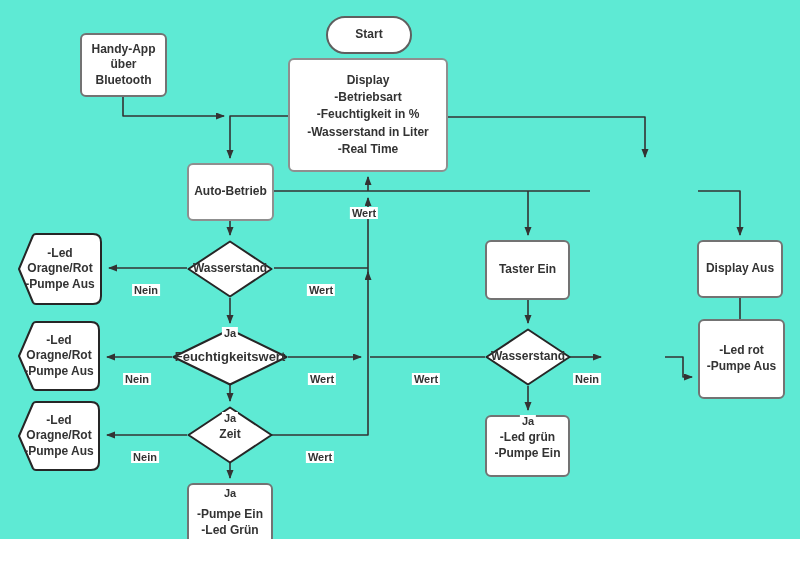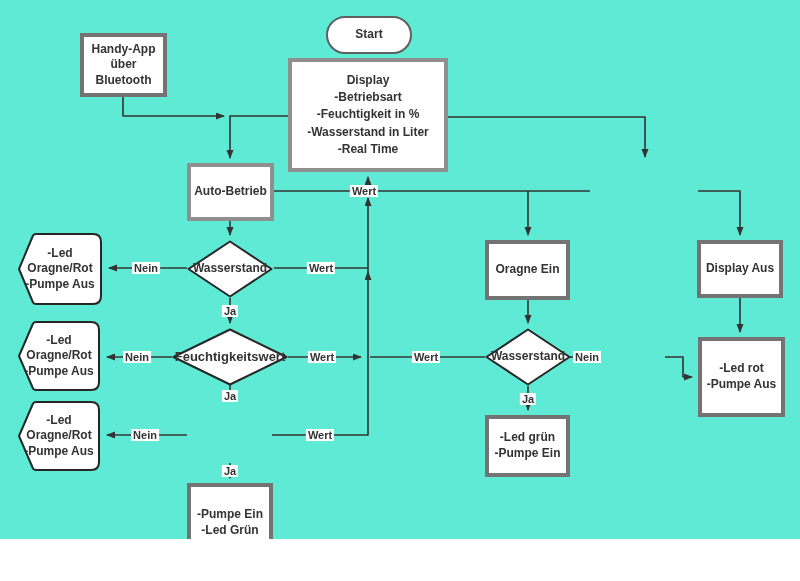--- a/index.html
+++ b/index.html
@@ -6,35 +6,36 @@
   #canvas{
     position:relative;width:800px;height:539px;background:#5eead4;overflow:hidden;
     font-family:Liberation Sans, sans-serif;
   }
   #edges{position:absolute;left:0;top:0;width:800px;height:581px;}
   #edges path{fill:none;stroke:#333333;stroke-width:1.6;stroke-linejoin:round;}
   .node{
     position:absolute;display:flex;align-items:center;justify-content:center;
     text-align:center;box-sizing:border-box;
   }
-  .rect{background:#ffffff;border:4px solid #737373;border-radius:0;}
+  .rect{background:#ffffff;border:2px solid #737373;border-radius:6px;}
   .gray{border-color:#8f8f8f;}
   .stadium{background:#ffffff;border:2px solid #5f5f5f;border-radius:19px;}
   .shapebox{background:transparent;}
   .shape{position:absolute;left:0;top:0;}
   .shape polygon,.shape path{fill:#ffffff;stroke:#262626;stroke-width:2;stroke-linejoin:round;}
   .node-label{
     position:relative;z-index:1;white-space:pre-line;font-weight:700;
     font-size:12px;line-height:1.3;color:#333333;
   }
   .node-label.small{font-size:13px;}
   .edge-label{
     position:absolute;transform:translate(-50%,-50%);background:#ffffff;
     padding:0 2px;font-weight:700;font-size:11px;color:#333333;z-index:2;
     white-space:nowrap;
+    margin-top:22px;
   }
 </style>
 </head>
 <body>
 
 <div id="canvas">
 
   <svg id="edges" viewBox="0 0 800 581">
     <defs>
       <marker id="arw" markerWidth="9" markerHeight="8" refX="8" refY="3.5" orient="auto" markerUnits="userSpaceOnUse">
@@ -116,52 +117,58 @@
 
   <div class="node shapebox" style="left:17px;top:320px;width:84px;height:72px">
     <svg class="shape" width="84" height="72">
       <path d="M2,36 L16,3.5 Q17,2 19,2 L74,2 Q82,2 82,10 L82,62 Q82,70 74,70 L19,70 Q17,70 16,68.5 Z"></path>
     </svg>
     <div class="node-label">-Led
 Oragne/Rot
 -Pumpe Aus</div>
   </div>
 
+  <div class="node shapebox" style="left:187px;top:406px;width:86px;height:58px">
+    <svg class="shape" width="86" height="58">
+      <polygon points="43,1.5 84.5,29 43,56.5 1.5,29"></polygon>
+    </svg>
+    <div class="node-label">Zeit</div>
+  </div>
 
   <div class="node shapebox" style="left:17px;top:400px;width:84px;height:72px">
     <svg class="shape" width="84" height="72">
       <path d="M2,36 L16,3.5 Q17,2 19,2 L74,2 Q82,2 82,10 L82,62 Q82,70 74,70 L19,70 Q17,70 16,68.5 Z"></path>
     </svg>
     <div class="node-label">-Led
 Oragne/Rot
 -Pumpe Aus</div>
   </div>
 
   <div class="node rect" style="left:187px;top:483px;width:86px;height:80px">
     <div class="node-label">-Pumpe Ein
 -Led Grün</div>
   </div>
 
   <div class="node rect" style="left:485px;top:240px;width:85px;height:60px">
-    <div class="node-label">Oragne Ein</div>
+    <div class="node-label">Taster Ein</div>
   </div>
 
   <div class="node rect" style="left:697px;top:240px;width:86px;height:58px">
     <div class="node-label">Display Aus</div>
   </div>
 
   <div class="node shapebox" style="left:485px;top:328px;width:86px;height:58px">
     <svg class="shape" width="86" height="58">
       <polygon points="43,1.5 84.5,29 43,56.5 1.5,29"></polygon>
     </svg>
     <div class="node-label">Wasserstand</div>
   </div>
 
 
-  <div class="node rect" style="left:698px;top:337px;width:87px;height:80px">
+  <div class="node rect" style="left:698px;top:319px;width:87px;height:80px">
     <div class="node-label">-Led rot
 -Pumpe Aus</div>
   </div>
 
   <div class="node rect" style="left:485px;top:415px;width:85px;height:62px">
     <div class="node-label">-Led grün
 -Pumpe Ein</div>
   </div>
 
   <div class="edge-label" style="left:364px;top:191px">Wert</div>

